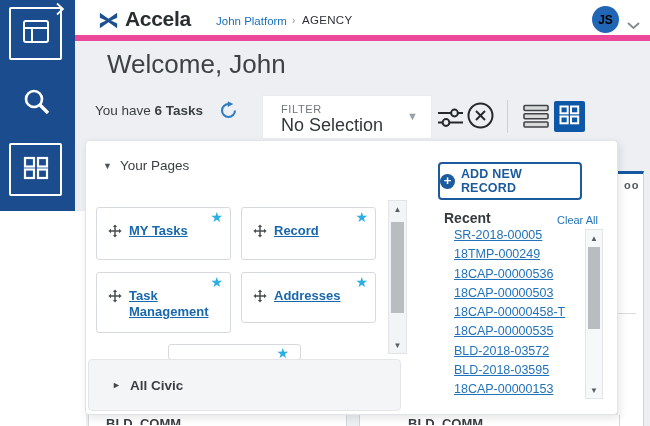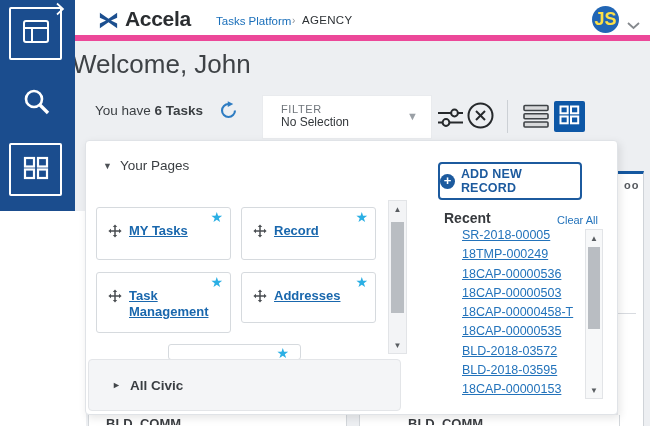--- a/index.html
+++ b/index.html
@@ -22,40 +22,40 @@
 
   
   .topbar { position:absolute; left:0; top:0; width:650px; height:41px; background:#fff;
     border-bottom:6px solid #ec4899; z-index:4; }
   .brand-mark { position:absolute; left:97px; top:9px; }
   .brand-name { position:absolute; left:125px; top:7px; font-size:21px; font-weight:600; color:#2a2d30; letter-spacing:-0.3px; }
   .crumb-section { position:absolute; left:216px; top:15px; font-size:11.5px; color:#1a6fba; }
   .crumb-sep { position:absolute; left:292px; top:15px; font-size:10px; color:#8d9298; }
   .crumb-page { position:absolute; left:302px; top:14px; font-size:11.5px; font-weight:normal; color:#2c3034; letter-spacing:.3px; }
   .avatar { position:absolute; left:592px; top:6px; width:27px; height:27px; border-radius:50%; background:#2166b5;
-    color:#fde047; font-size:18px; font-weight:bold; display:flex; align-items:center; justify-content:center; cursor:pointer; }
+    color:#000000; font-size:12px; font-weight:bold; display:flex; align-items:center; justify-content:center; cursor:pointer; }
   .avatar-caret { position:absolute; left:627px; top:16px; }
 
   
   .sidebar { position:absolute; left:0; top:0; width:75px; height:211px; background:#1b4d8e; z-index:10; }
   .sb-chevron { position:absolute; left:55px; top:2px; }
   .sb-box { position:absolute; left:9px; width:53px; height:53px; border:2px solid #fff; border-radius:2px;
     display:flex; align-items:center; justify-content:center; cursor:pointer; }
   .sb-box.one { top:7px; } .sb-box.two { top:143px; }
   .sb-search { position:absolute; left:21px; top:86px; cursor:pointer; }
 
   
-  .welcome { position:absolute; left:72px; top:49px; font-size:26px; color:#3e4246; z-index:3; }
+  .welcome { position:absolute; left:107px; top:49px; font-size:26px; color:#3e4246; z-index:3; }
   .tasks-line { position:absolute; left:95px; top:103px; font-size:13.5px; color:#3a3e42; z-index:3; }
   .tasks-line b { font-weight:bold;margin-top:35px; }
   .refresh-icon { position:absolute; left:218px; top:100px; z-index:3; cursor:pointer; }
   .filter-box { position:absolute; left:262px; top:95px; width:170px; height:44px; background:#fff;
     border:1px solid #e9ebee; z-index:3; cursor:pointer; }
   .filter-label { position:absolute; left:18px; top:7px; font-size:11px; font-weight:normal; color:#6f757b; letter-spacing:.6px;text-align:right; }
-  .filter-value { position:absolute; left:18px; top:19px; font-size:12px; color:#33373b; }
+  .filter-value { position:absolute; left:18px; top:19px; font-size:18px; color:#33373b; }
   .filter-caret { position:absolute; right:13px; top:14px; color:#9aa0a6; font-size:11px; }
   .sliders-icon { position:absolute; left:437px; top:104px; z-index:3; cursor:pointer; }
   .clear-filter-icon { position:absolute; left:466px; top:101px; z-index:3; cursor:pointer; }
   .toolbar-divider { position:absolute; left:507px; top:100px; width:1px; height:33px; background:#ccd0d5; z-index:3; }
   .list-view-btn { position:absolute; left:523px; top:104px; z-index:3; cursor:pointer; }
   .grid-view-btn { position:absolute; left:554px; top:101px; width:31px; height:31px; background:#0d57a6;
     border-radius:2px; display:flex; align-items:center; justify-content:center; z-index:3; cursor:pointer; }
 
   
   .overlay { position:absolute; left:85px; top:140px; width:533px; height:275px; background:#fff;
@@ -92,21 +92,21 @@
   .ap-label { font-size:13.5px; font-weight:bold; color:#3a3e42; }
 
   .add-record-btn { position:absolute; left:352px; top:21px; width:144px; height:38px; background:#fff;
     border:2px solid #1c5a9e; border-radius:4px; display:flex; align-items:center; justify-content:center; gap:6px; cursor:pointer; }
   .plus-circle { width:15px; height:15px; border-radius:50%; background:#1c5a9e; color:#fff; font-size:13px;
     line-height:14px; text-align:center; font-weight:bold; }
   .add-record-label { font-size:12.5px; font-weight:bold; color:#1c5a9e; letter-spacing:.2px; }
 
   .recent-title { position:absolute; left:358px; top:69px; font-size:14px; font-weight:bold; color:#36393d; }
   .clear-all { position:absolute; left:471px; top:73px; font-size:11px; color:#2373bb; cursor:pointer; }
-  .recent-list { position:absolute; left:376px; top:85px; width:135px; }
+  .recent-list { position:absolute; left:368px; top:85px; width:135px; }
   .recent-link { display:block; font-size:12.5px; color:#2373bb; text-decoration:underline; line-height:19.3px;
     white-space:nowrap; cursor:pointer; }
 </style>
 </head>
 <body>
 
 <div class="bg-right-card">
   <div class="txt">oo</div>
   <div class="bg-right-divider"></div>
 </div>
@@ -118,21 +118,21 @@
 </div>
 <div class="white-below-sidebar"></div>
 
 <div class="topbar">
   <span class="brand-mark">
     <svg width="23" height="23" viewBox="0 0 24 24">
       <path d="M3 4 L12 10.2 L21 4 L21 9 L14.6 12 L21 15 L21 20 L12 13.8 L3 20 L3 15 L9.4 12 L3 9 Z" fill="#1c4f8f"></path>
     </svg>
   </span>
   <span class="brand-name">Accela</span>
-  <span class="crumb-section">Tasks Platform</span>
+  <span class="crumb-section">John Platform</span>
   <span class="crumb-sep">›</span>
   <span class="crumb-page">AGENCY</span>
   <div class="avatar">JS</div>
   <span class="avatar-caret">
     <svg width="13" height="8" viewBox="0 0 13 8">
         <polyline points="1,1 6.5,6 12,1" fill="none" stroke="#85898d" stroke-width="1.8"></polyline>
       </svg>
   </span>
 </div>
 

